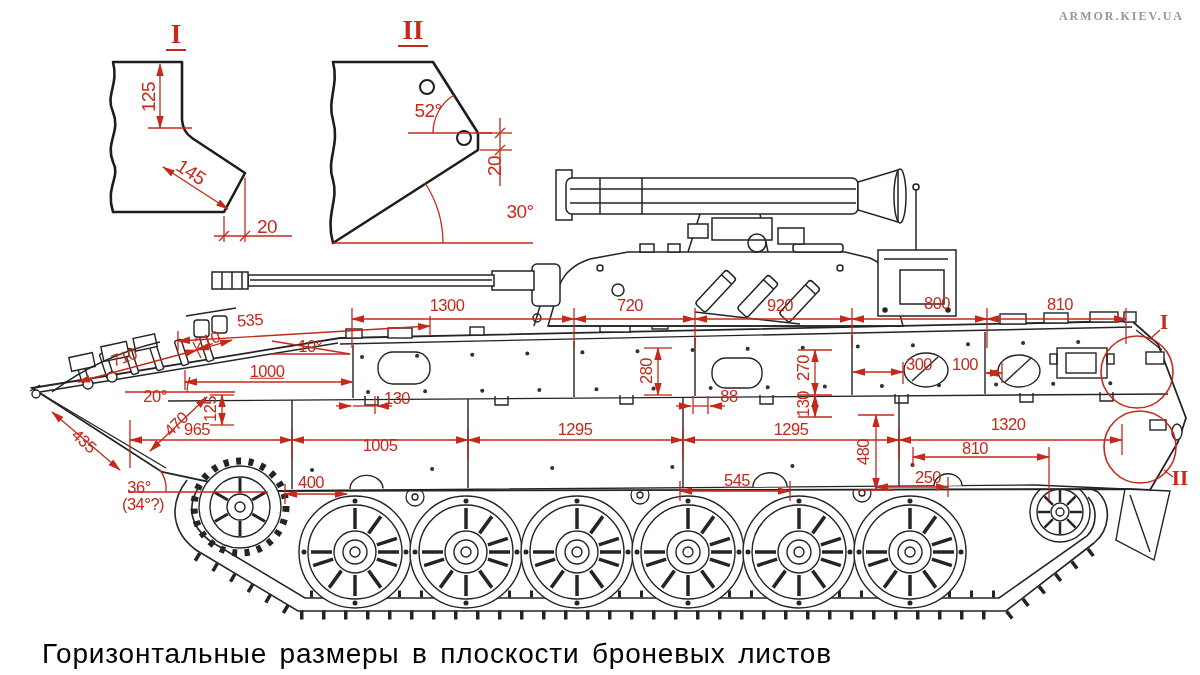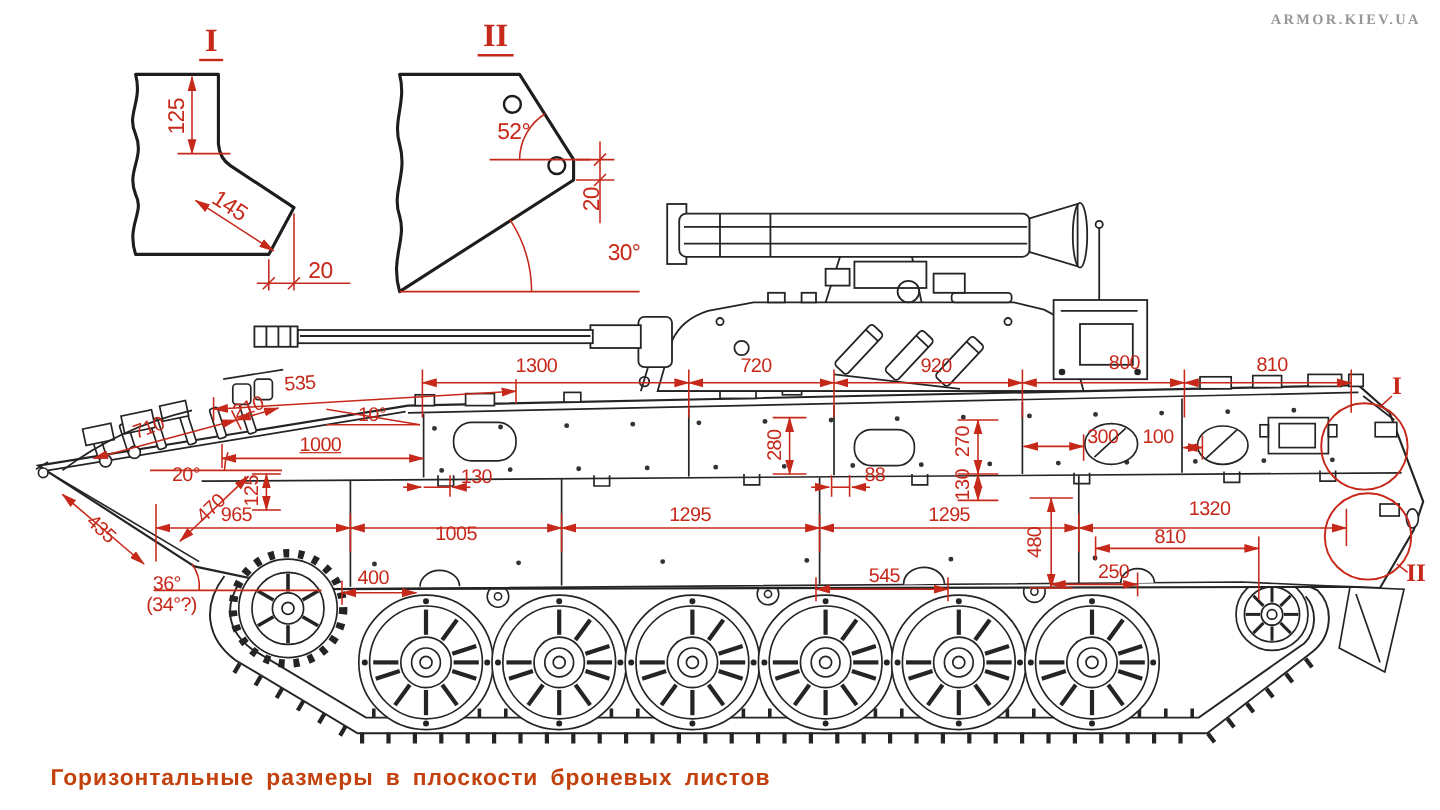--- a/index.html
+++ b/index.html
@@ -14,22 +14,22 @@
     transform:translate(-50%,-50%);
   }
   .dim.big { font-size:19px; }
   .dim.callout { font-size:21px; font-weight:700; letter-spacing:0; }
   .section-label {
     position:absolute; color:#c6281a; font-size:27px; font-weight:700;
     transform:translate(-50%,-50%); line-height:1;
     font-family:"Liberation Serif", serif;
   }
   #caption {
-    position:absolute; left:42px; top:638px; color:#c2410c; font-size:19px;
-    font-weight:700; letter-spacing:0.8px; word-spacing:4px; white-space:nowrap;
+    position:absolute; left:42px; top:638px; color:#000000; font-size:28px;
+    font-weight:400; letter-spacing:0.8px; word-spacing:4px; white-space:nowrap;
   }
   #watermark {
     position:absolute; right:16px; top:9px; color:#979797; font-size:12px;
     font-weight:700; letter-spacing:2px; font-family:"Liberation Serif", serif;
   }
 </style>
 </head>
 <body>
 
 <div id="stage">
@@ -422,21 +422,21 @@
 <div class="dim" style="left:176px;top:424px;transform:translate(-50%,-50%) rotate(-44deg);">470</div>
 <div class="dim" style="left:84px;top:441px;transform:translate(-50%,-50%) rotate(42deg);">435</div>
 <div class="dim" style="left:197px;top:429px;">965</div>
 <div class="dim" style="left:380px;top:429px;margin-top:16px;">1005</div>
 <div class="dim" style="left:575px;top:429px;">1295</div>
 <div class="dim" style="left:791px;top:429px;">1295</div>
 <div class="dim" style="left:1008px;top:424px;">1320</div>
 <div class="dim" style="left:863px;top:452px;transform:translate(-50%,-50%) rotate(-90deg);">480</div>
 <div class="dim" style="left:975px;top:448px;">810</div>
 <div class="dim" style="left:311px;top:482px;">400</div>
-<div class="dim" style="left:737px;top:480px;">545</div>
+<div class="dim" style="left:737px;top:480px;text-decoration:underline;">545</div>
 <div class="dim" style="left:928px;top:477px;">250</div>
 <div class="dim" style="left:139px;top:487px;">36°</div>
 <div class="dim" style="left:143px;top:504px;">(34°?)</div>
 
 <div class="dim callout" style="left:1164px;top:322px;font-family:'Liberation Serif',serif;">I</div>
 <div class="dim callout" style="left:1180px;top:478px;font-family:'Liberation Serif',serif;">II</div>
 
 <div id="caption">Горизонтальные размеры в плоскости броневых листов</div>
 <div id="watermark">ARMOR.KIEV.UA</div>
 

